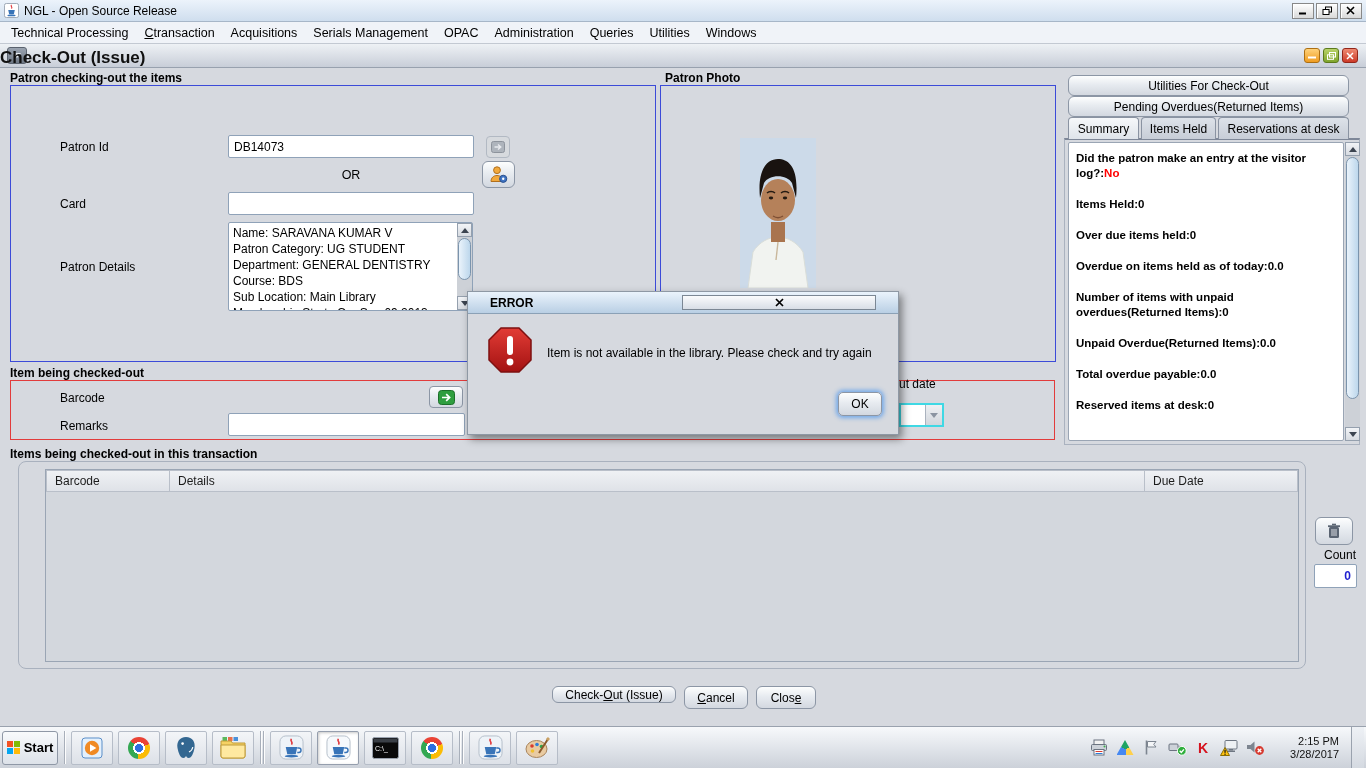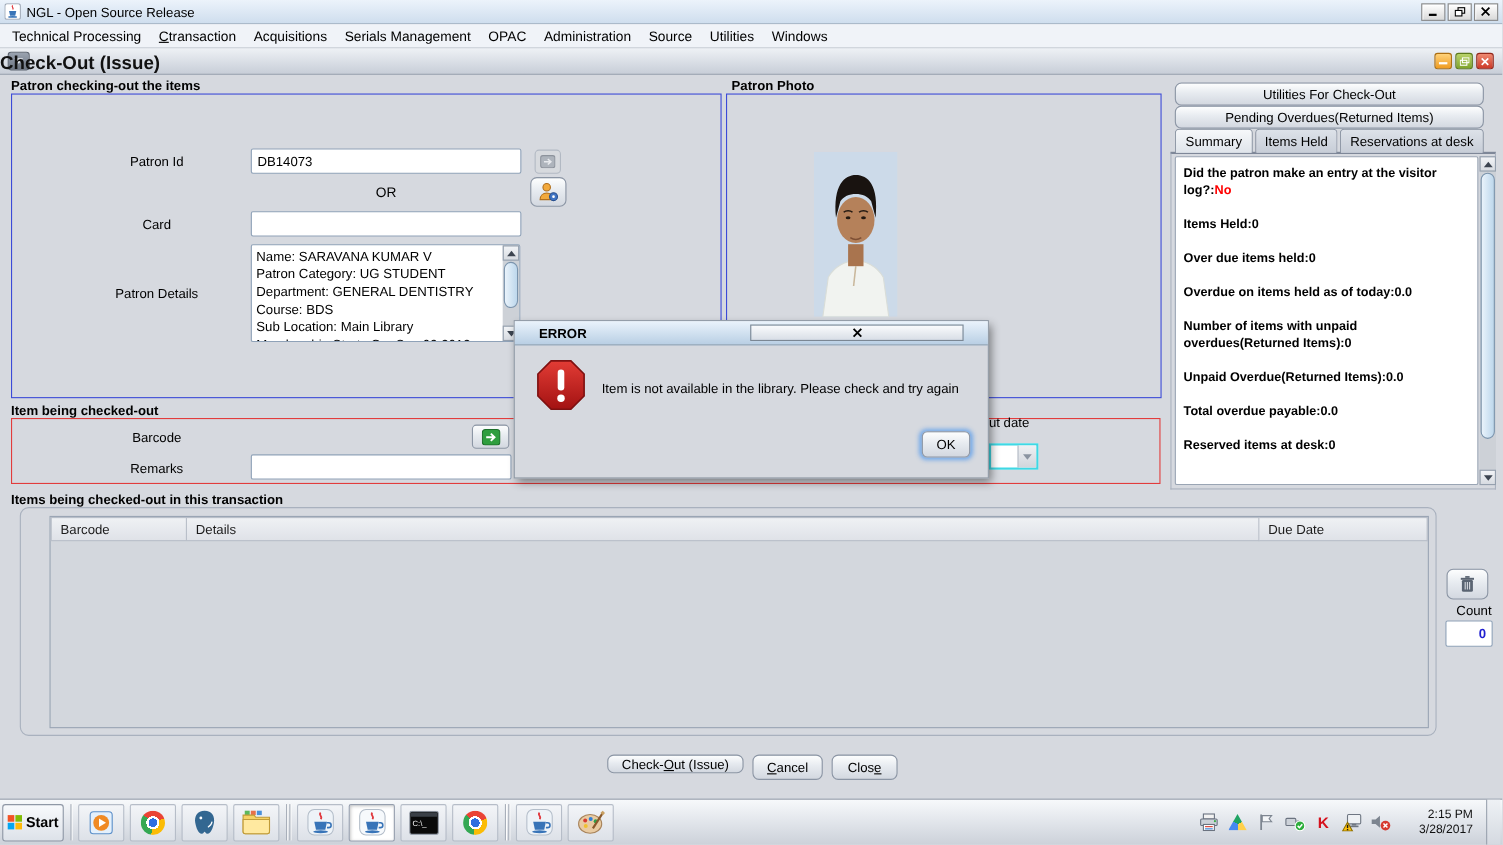--- a/index.html
+++ b/index.html
@@ -28,21 +28,21 @@
     display:flex;align-items:center;justify-content:center;}
   .fbtn{position:absolute;top:4px;width:16px;height:15px;border-radius:3px;
     display:flex;align-items:center;justify-content:center;color:#fff;font-size:10px;font-weight:bold;line-height:1;}
   .fbtn.min{right:46px;background:linear-gradient(#ffd27a,#ef9c21);border:1px solid #ad6f12;}
   .fbtn.rest{right:27px;background:linear-gradient(#b9d36a,#7fa42c);border:1px solid #5c7a1c;}
   .fbtn.close{right:8px;background:linear-gradient(#ef8a72,#cc3a28);border:1px solid #93261a;}
 
   
   .sect-title{position:absolute;font-size:12px;font-weight:bold;color:#000;white-space:nowrap;}
   .box{position:absolute;background:transparent;}
-  .lbl{position:absolute;font-size:12px;color:#000;text-align:center;white-space:nowrap;}
+  .lbl{position:absolute;font-size:12px;color:#000;text-align:left;white-space:nowrap;}
   .field{position:absolute;background:#fff;border:1px solid #8fa2b8;border-radius:2px;
     font-size:12px;color:#000;padding:1px 5px;outline:none;}
   .nbtn{background:linear-gradient(#fdfefe,#e7ebf0 45%,#d3d8e0);border:1px solid #8c96a5;
     border-radius:4px;font-size:12px;color:#000;display:flex;align-items:center;justify-content:center;cursor:default;}
   .tri-down{width:0;height:0;border-left:4px solid transparent;border-right:4px solid transparent;border-top:5px solid #3c4450;}
   .tri-up{width:0;height:0;border-left:4px solid transparent;border-right:4px solid transparent;border-bottom:5px solid #3c4450;}
 
   
   .vscroll{position:absolute;width:15px;background:#cdd1d7;}
   .sb-btn{position:absolute;left:0;width:15px;height:14px;background:linear-gradient(#f2f4f7,#d7dbe1);
@@ -132,21 +132,21 @@
       </span>
   </div>
 
   <div class="menubar">
     <span class="menu-item"><span>Technical Processing</span><span class="mn"></span><span></span></span>
     <span class="menu-item"><span></span><span class="mn">C</span><span>transaction</span></span>
     <span class="menu-item"><span>Acquisitions</span><span class="mn"></span><span></span></span>
     <span class="menu-item"><span>Serials Management</span><span class="mn"></span><span></span></span>
     <span class="menu-item"><span>OPAC</span><span class="mn"></span><span></span></span>
     <span class="menu-item"><span>Administration</span><span class="mn"></span><span></span></span>
-    <span class="menu-item"><span>Source</span><span class="mn"></span><span></span></span>
+    <span class="menu-item"><span>Queries</span><span class="mn"></span><span></span></span>
     <span class="menu-item"><span>Utilities</span><span class="mn"></span><span></span></span>
     <span class="menu-item"><span>Windows</span><span class="mn"></span><span></span></span>
   </div>
 
   <div class="frame-header">
     <span class="frame-menu-btn">
         <span class="tri-down" style="border-top-color:#e8ecf2;"></span>
       </span>
     <div class="frame-title">Check-Out (Issue)</div>
     <span class="fbtn min">

